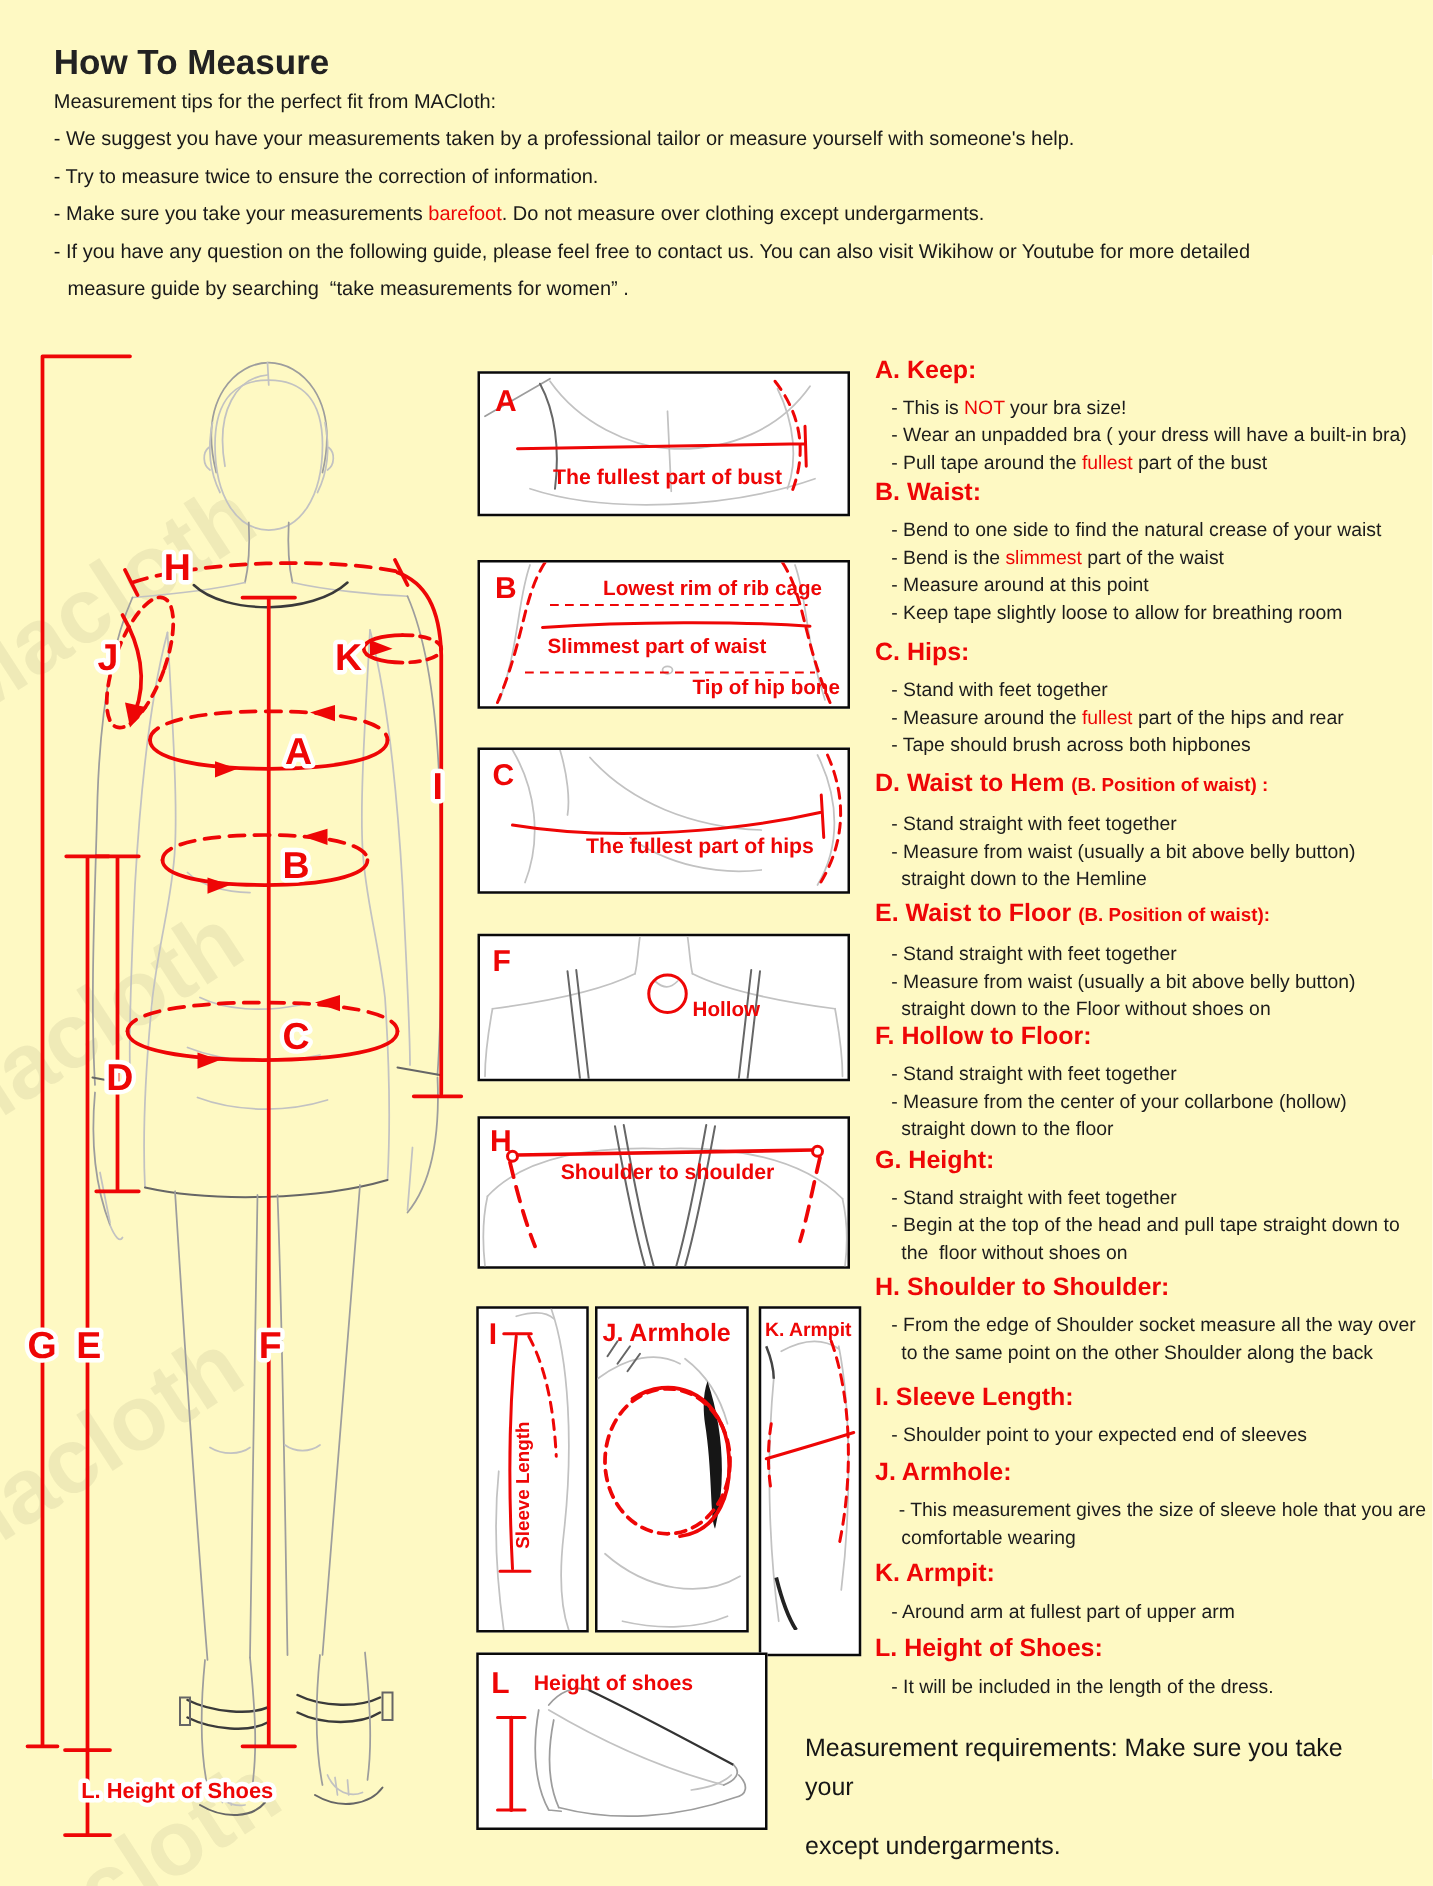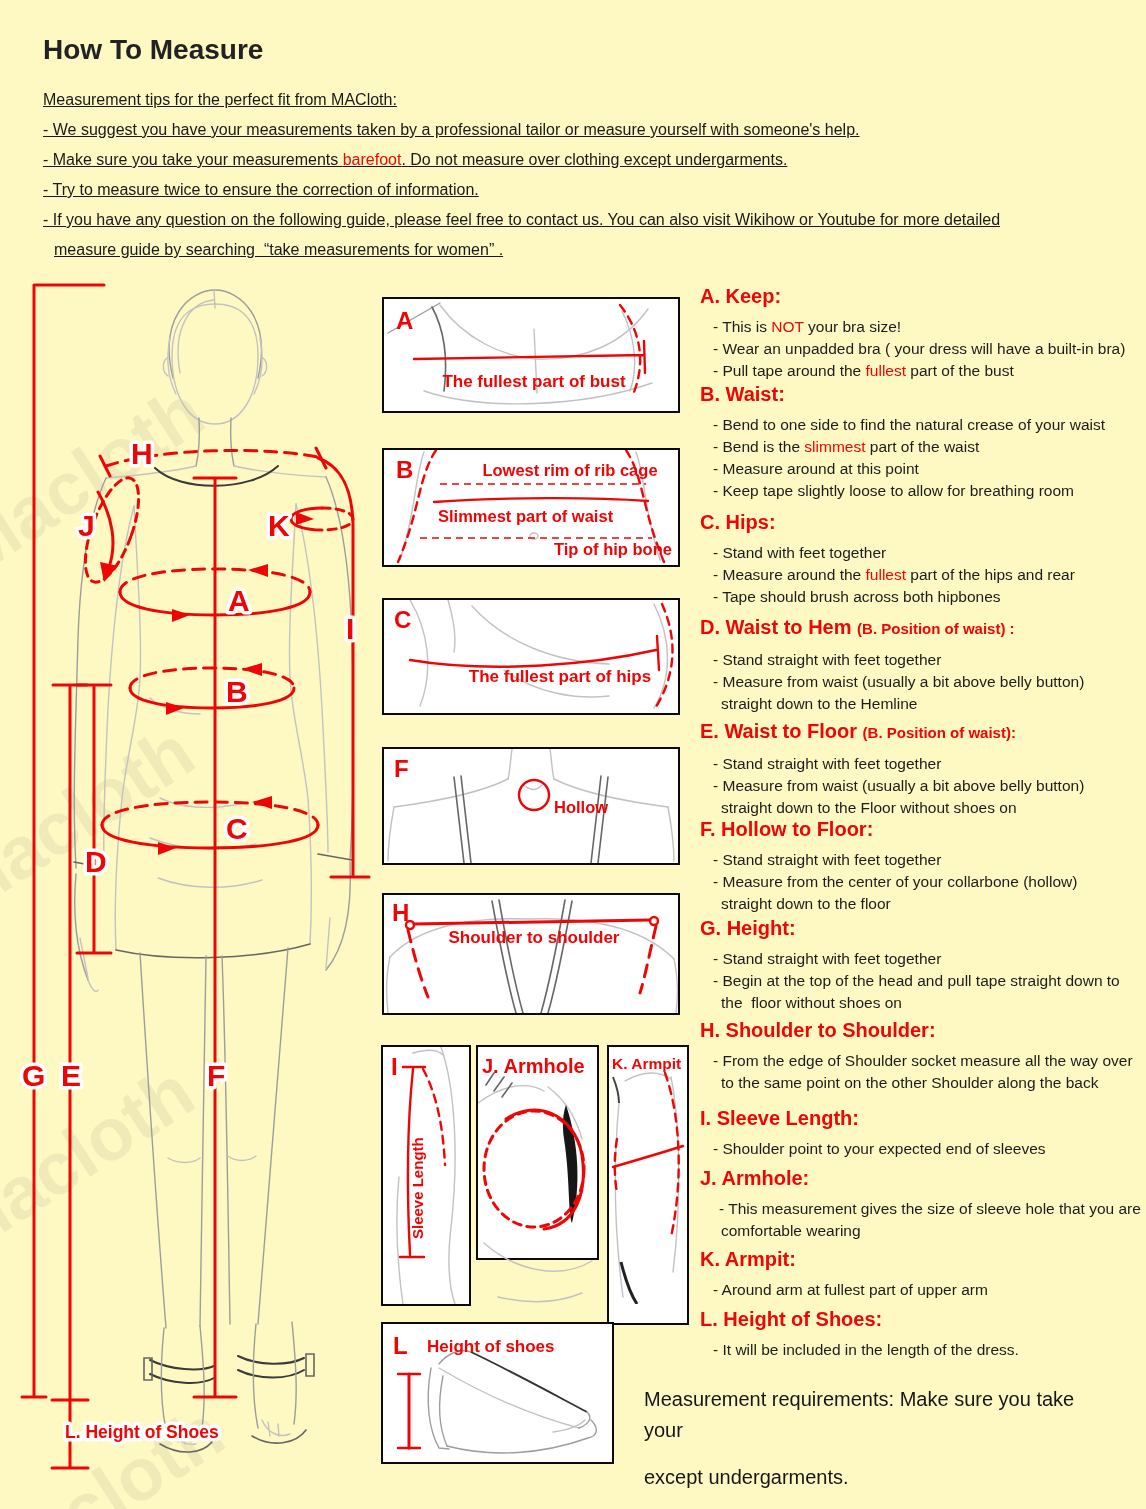--- a/index.html
+++ b/index.html
@@ -1,20 +1,20 @@
 <!DOCTYPE html>
 <html style="--red: #ee0606; --ink: #1b1b1b; --sketch: #c2c2c2;"><head>
 <meta charset="utf-8">
 <style>
   :root{ --red:#ee0606; --ink:#1b1b1b; --sketch:#c2c2c2; }
   html,body{margin:0;padding:0;background:#fff;}
   .page{position:relative;width:1146px;height:1509px;background:#fef9c3;overflow:hidden;
         font-family:"Liberation Sans",sans-serif;color:var(--ink);}
   .title{position:absolute;left:43px;top:34px;margin:0;font-size:28px;font-weight:600;color:#222;}
-  .intro{position:absolute;left:43px;top:85px;width:1085px;font-size:16px;line-height:30px;color:#191919;text-decoration:underline;}
+  .intro{position:absolute;left:43px;top:67px;width:1085px;font-size:16px;line-height:30px;color:#191919;}
   .intro p{margin:0;}
   .intro .cont2{padding-left:11px;}
   .red{color:var(--red);}
   .sec{position:absolute;left:700px;width:450px;}
   .sec h3{margin:0 0 7px 0;font-size:20px;line-height:26px;color:var(--red);font-weight:bold;}
   .sec h3 .small{font-size:15px;}
   .it{font-size:15.5px;line-height:22px;color:#1c1c1c;padding-left:13px;}
   .it.cont{padding-left:21px;}
   .it.ind{padding-left:19px;}
   .panel{position:absolute;border:2px solid #0a0a0a;background:#fff;box-sizing:border-box;}
@@ -38,22 +38,22 @@
 </head>
 <body>
 
 <div class="page">
 
   <h1 class="title">How To Measure</h1>
 
   <div class="intro">
     <p><span>Measurement tips for the perfect fit from MACloth:</span></p>
     <p><span>- We suggest you have your measurements taken by a professional tailor or measure yourself with someone's help.</span></p>
+    <p><span>- Try to measure twice to ensure the correction of information.</span></p>
     <p><span>- Make sure you take your measurements </span><span class="red">barefoot</span><span>. Do not measure over clothing except undergarments.</span></p>
-    <p><span>- Try to measure twice to ensure the correction of information.</span></p>
     <p><span>- If you have any question on the following guide, please feel free to contact us. You can also visit Wikihow or Youtube for more detailed</span></p>
     <p class="cont2"><span>measure guide by searching &nbsp;“take measurements for women” .</span></p>
   </div>
 
   <svg style="position:absolute;left:0;top:278px;" width="380" height="1231" viewBox="0 0 380 1231" xmlns="http://www.w3.org/2000/svg">
 
     <g>
       <text class="wm" transform="translate(-25,300) rotate(-33)" x="0" y="0">Macloth</text>
       <text class="wm" transform="translate(-35,640) rotate(-33)" x="0" y="0">Macloth</text>
       <text class="wm" transform="translate(-35,980) rotate(-33)" x="0" y="0">Macloth</text>
@@ -248,21 +248,21 @@
       <path class="sk" d="M 58,0 C 72,40 76,110 68,180 C 64,215 66,240 72,257"></path>
       <path class="sk" d="M 16,130 C 12,170 14,215 20,257"></path>
       <path class="sk" d="M 30,6 C 44,2 54,2 60,8"></path>
       <path class="r2" d="M 20,20 L 42,20 M 30,22 C 25,70 23,130 27,208 M 17,210 L 41,210"></path>
       <path class="r2 rd2" d="M 40,22 C 54,48 60,80 62,118"></path>
       <text class="rt" x="8" y="28" font-size="24">I</text>
       <text class="rt" transform="rotate(-90 40 192)" x="40" y="192" font-size="15">Sleeve Length</text>
     </svg>
   </div>
 
-  <div class="panel" style="left:476px;top:1045px;width:123px;height:215px;">
+  <div class="panel" style="left:476px;top:1045px;width:123px;height:261px;">
     <svg width="119" height="257" viewBox="0 0 119 257">
       <path class="sk" d="M 0,56 C 24,38 48,34 66,44"></path>
       <path class="sk" d="M 70,40 C 86,52 98,70 104,92"></path>
       <path class="skd" d="M 8,38 L 16,26 M 16,44 L 26,30 M 24,50 L 34,36"></path>
       <path class="sk" d="M 6,196 C 40,226 84,232 114,214"></path>
       <path class="sk" d="M 20,250 C 50,257 80,256 104,246"></path>
       <path d="M 88,58 C 101,96 103,140 94,176 C 90,168 92,130 86,92 C 84,78 85,66 88,58 Z" fill="#161616" stroke="none"></path>
       <ellipse class="r3 rd2" cx="56" cy="122" rx="50" ry="58"></ellipse>
       <path class="r3" d="M 28,72 C 58,52 96,66 104,108 C 110,148 96,178 66,182"></path>
       <text class="rt" x="4" y="26" font-size="20">J. Armhole</text>

